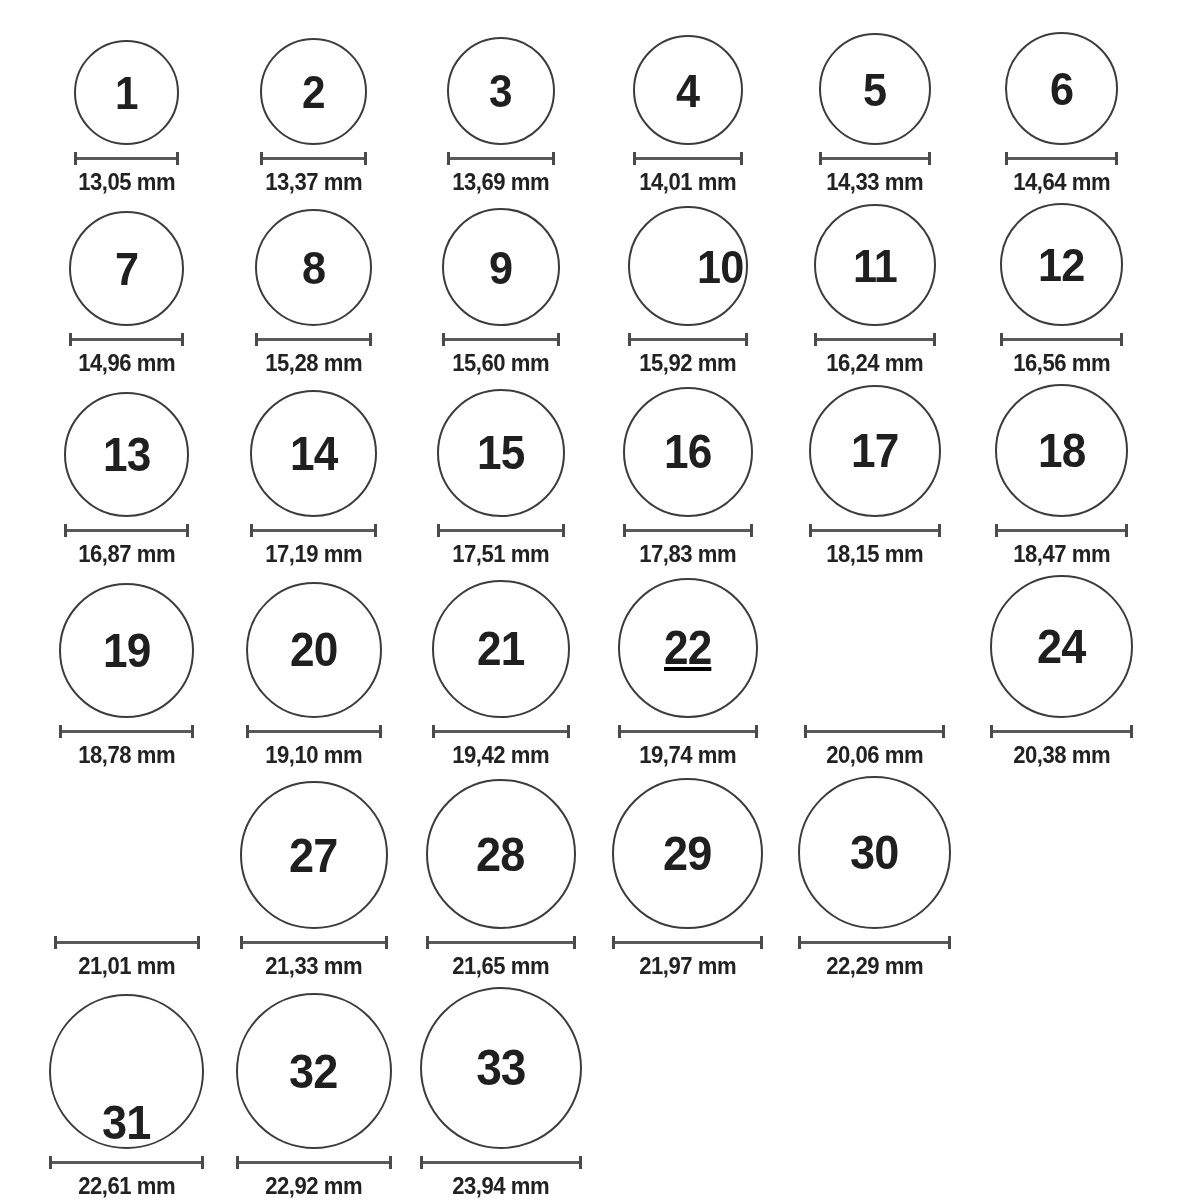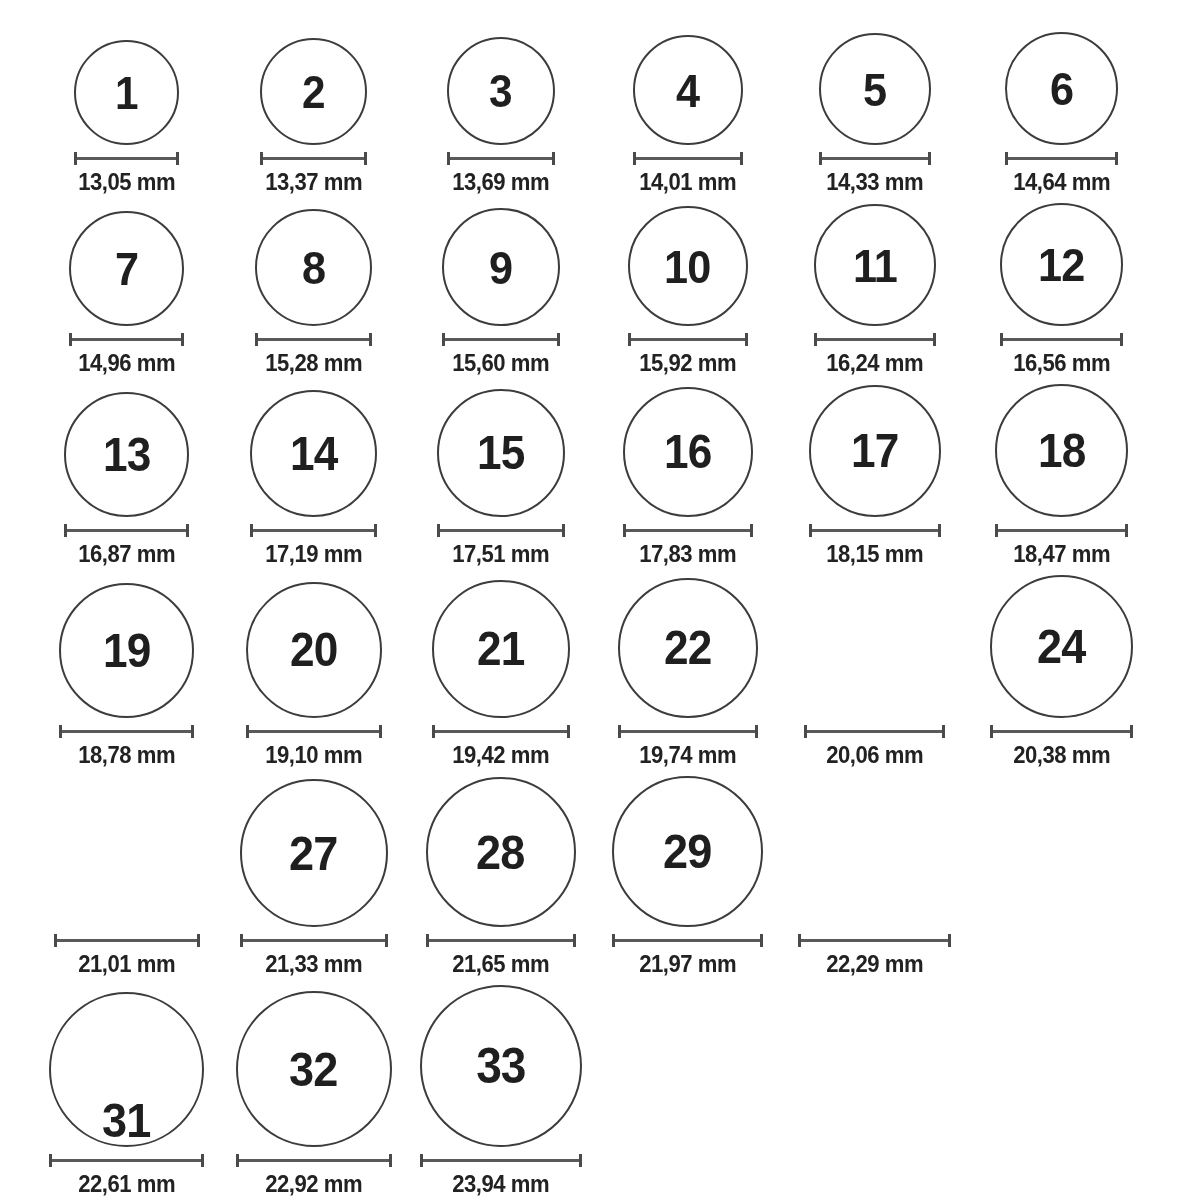--- a/index.html
+++ b/index.html
@@ -138,21 +138,21 @@
         <div class="label">15,28 mm</div>
       </div>
       <div class="cell">
         <div class="circle" style="width: 118px; height: 118px;">
           <span class="num" style="font-size: 47px;">9</span>
         </div>
         <div class="dim" style="width: 118px;"></div>
         <div class="label">15,60 mm</div>
       </div>
       <div class="cell">
-        <div class="circle" style="width: 120px; height: 120px;">
+        <div class="circle" style="width: 120px; height: 120px; justify-content: flex-end;">
           <span class="num" style="font-size: 47px;">10</span>
         </div>
         <div class="dim" style="width: 120px;"></div>
         <div class="label">15,92 mm</div>
       </div>
       <div class="cell">
         <div class="circle" style="width: 122px; height: 122px;">
           <span class="num" style="font-size: 47px;">11</span>
         </div>
         <div class="dim" style="width: 122px;"></div>
@@ -226,21 +226,21 @@
         <div class="label">19,10 mm</div>
       </div>
       <div class="cell">
         <div class="circle" style="width: 138px; height: 138px;">
           <span class="num" style="font-size: 48px;">21</span>
         </div>
         <div class="dim" style="width: 138px;"></div>
         <div class="label">19,42 mm</div>
       </div>
       <div class="cell">
-        <div class="circle" style="width: 140px; height: 140px;">
+        <div class="circle" style="width: 140px; height: 140px; text-decoration: underline;">
           <span class="num" style="font-size: 48px;">22</span>
         </div>
         <div class="dim" style="width: 140px;"></div>
         <div class="label">19,74 mm</div>
       </div>
       <div class="cell">
         <div class="dim" style="width: 141px;"></div>
         <div class="label">20,06 mm</div>
       </div>
       <div class="cell">
@@ -271,20 +271,23 @@
         <div class="label">21,65 mm</div>
       </div>
       <div class="cell">
         <div class="circle" style="width: 151px; height: 151px;">
           <span class="num" style="font-size: 49px;">29</span>
         </div>
         <div class="dim" style="width: 151px;"></div>
         <div class="label">21,97 mm</div>
       </div>
       <div class="cell">
+        <div class="circle" style="width: 153px; height: 153px;">
+          <span class="num" style="font-size: 49px;">30</span>
+        </div>
         <div class="dim" style="width: 153px;"></div>
         <div class="label">22,29 mm</div>
       </div>
     </div>
     <div class="row">
       <div class="cell">
         <div class="circle" style="width: 155px; height: 155px; align-items: flex-end;">
           <span class="num" style="font-size: 49px;">31</span>
         </div>
         <div class="dim" style="width: 155px;"></div>

